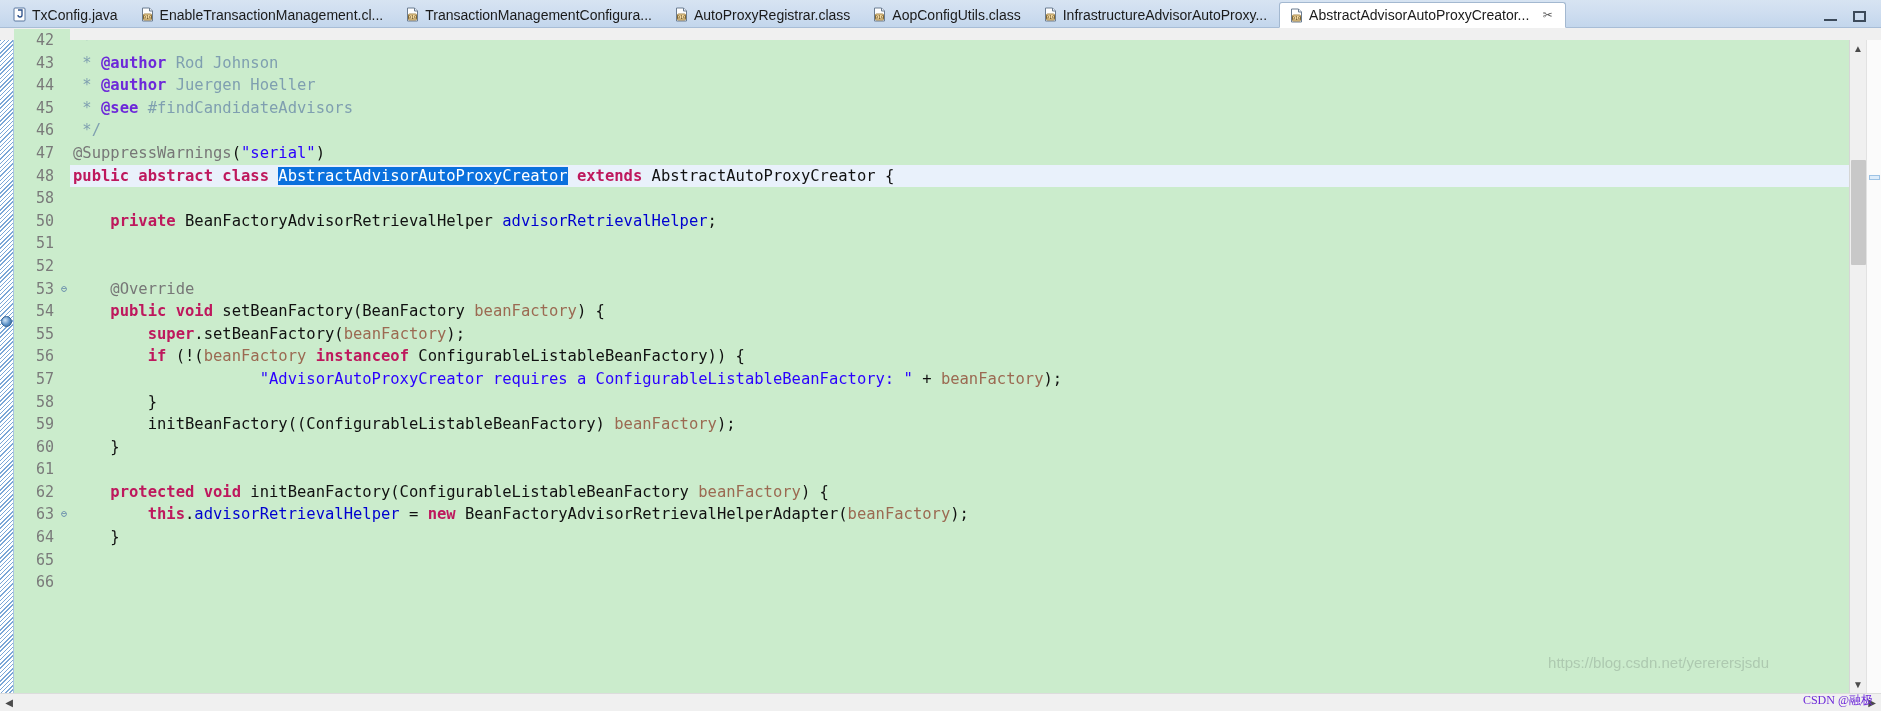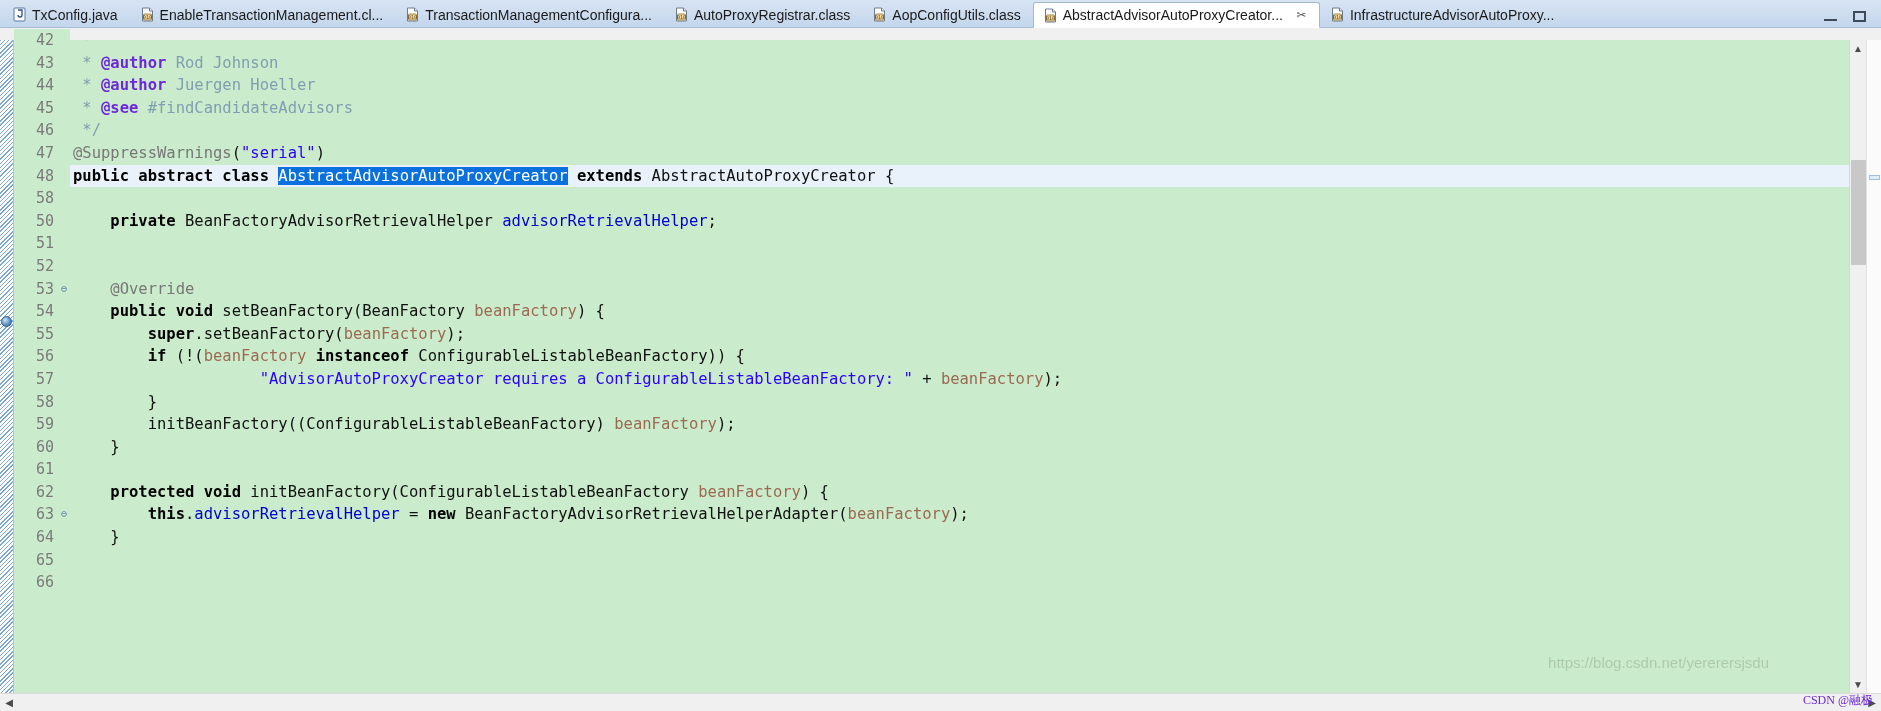--- a/index.html
+++ b/index.html
@@ -182,21 +182,21 @@
     line-height: 22.6px;
     white-space: pre;
     padding-left: 3px;
     position: relative;
   }
   .code-line.current {
     background: #e9f1fb;
   }
 
   
-  .kw      { color: #000000; font-weight: bold; }
+  .kw      { color: #be185d; font-weight: bold; }
   .plain   { color: #111111; }
   .str     { color: #2a00ff; }
   .cmt     { color: #7f9fb0; }
   .cmt-tag { color: #6d28d9; font-weight: bold; text-align: center; }
   .anno    { color: #777777; }
   .field   { color: #0000d0; }
   .param   { color: #9b6a52; }
   .sel     { background: #0a70dd; color: #ffffff; }
 
   
@@ -317,38 +317,38 @@
       </div>
       <div class="tab">
         <span class="tab-icon"><svg width="15" height="15" viewBox="0 0 15 15">
             <path d="M2.5 1 h7 l3 3 v10 h-10 z" fill="#fefefe" stroke="#6b7c90" stroke-width="1"></path>
             <path d="M9.5 1 v3 h3" fill="#e8eef6" stroke="#6b7c90" stroke-width="1"></path>
             <rect x="3.5" y="7" width="8" height="6" rx="1" fill="#f4d9a0" stroke="#9b7a3a" stroke-width="0.9"></rect>
             <text x="7.5" y="12" font-size="5" text-anchor="middle" fill="#5a4418" font-family="monospace">010</text>
           </svg></span>
         <span class="tab-label">AopConfigUtils.class</span>
       </div>
+      <div class="tab">
+        <span class="tab-icon"><svg width="15" height="15" viewBox="0 0 15 15">
+            <path d="M2.5 1 h7 l3 3 v10 h-10 z" fill="#fefefe" stroke="#6b7c90" stroke-width="1"></path>
+            <path d="M9.5 1 v3 h3" fill="#e8eef6" stroke="#6b7c90" stroke-width="1"></path>
+            <rect x="3.5" y="7" width="8" height="6" rx="1" fill="#f4d9a0" stroke="#9b7a3a" stroke-width="0.9"></rect>
+            <text x="7.5" y="12" font-size="5" text-anchor="middle" fill="#5a4418" font-family="monospace">010</text>
+          </svg></span>
+        <span class="tab-label">InfrastructureAdvisorAutoProxy...</span>
+      </div>
       <div class="tab active">
         <span class="tab-icon"><svg width="15" height="15" viewBox="0 0 15 15">
             <path d="M2.5 1 h7 l3 3 v10 h-10 z" fill="#fefefe" stroke="#6b7c90" stroke-width="1"></path>
             <path d="M9.5 1 v3 h3" fill="#e8eef6" stroke="#6b7c90" stroke-width="1"></path>
             <rect x="3.5" y="7" width="8" height="6" rx="1" fill="#f4d9a0" stroke="#9b7a3a" stroke-width="0.9"></rect>
             <text x="7.5" y="12" font-size="5" text-anchor="middle" fill="#5a4418" font-family="monospace">010</text>
           </svg></span>
         <span class="tab-label">AbstractAdvisorAutoProxyCreator...</span>
         <span class="tab-close">✂</span>
-      </div>
-      <div class="tab">
-        <span class="tab-icon"><svg width="15" height="15" viewBox="0 0 15 15">
-            <path d="M2.5 1 h7 l3 3 v10 h-10 z" fill="#fefefe" stroke="#6b7c90" stroke-width="1"></path>
-            <path d="M9.5 1 v3 h3" fill="#e8eef6" stroke="#6b7c90" stroke-width="1"></path>
-            <rect x="3.5" y="7" width="8" height="6" rx="1" fill="#f4d9a0" stroke="#9b7a3a" stroke-width="0.9"></rect>
-            <text x="7.5" y="12" font-size="5" text-anchor="middle" fill="#5a4418" font-family="monospace">010</text>
-          </svg></span>
-        <span class="tab-label">InfrastructureAdvisorAutoProxy...</span>
       </div>
       <div class="win-controls">
       <div class="win-btn minimize"></div>
       <div class="win-btn maximize"></div>
     </div>
   </div>
 
   <div class="editor-wrap">
     <div class="marker-ruler" id="markerruler">
         <div class="marker-dot" style="top: 276.2px;"></div>

